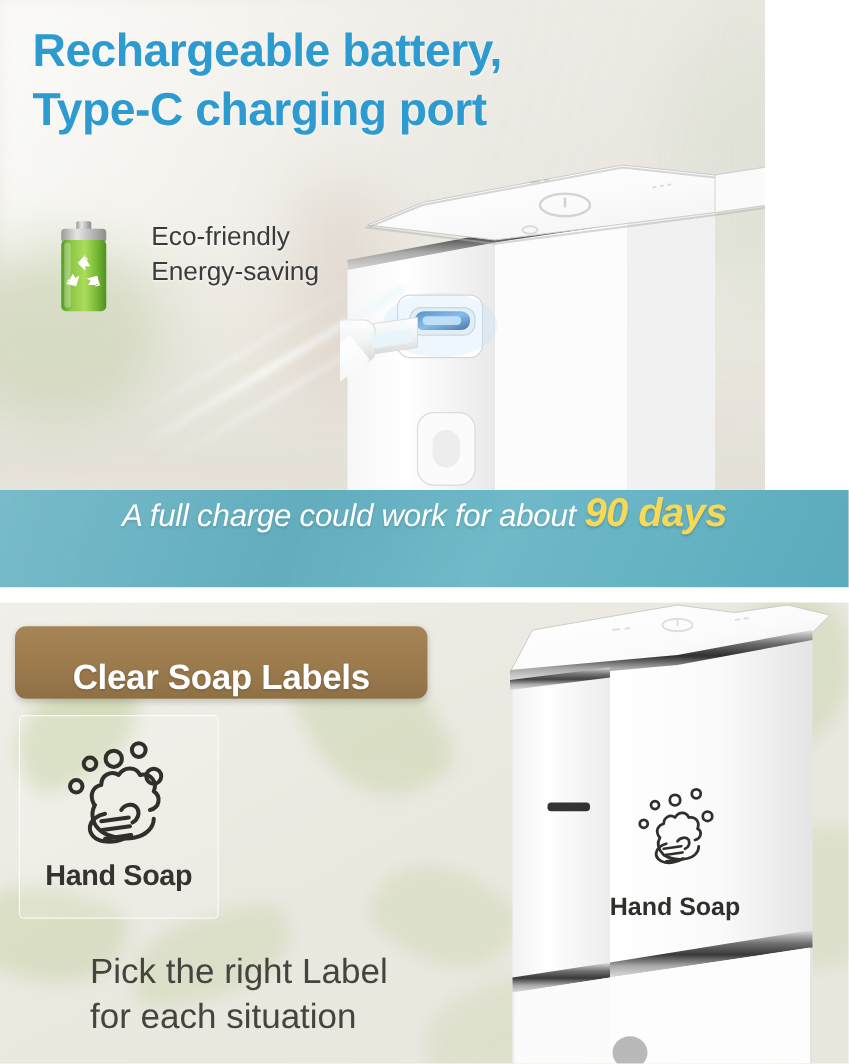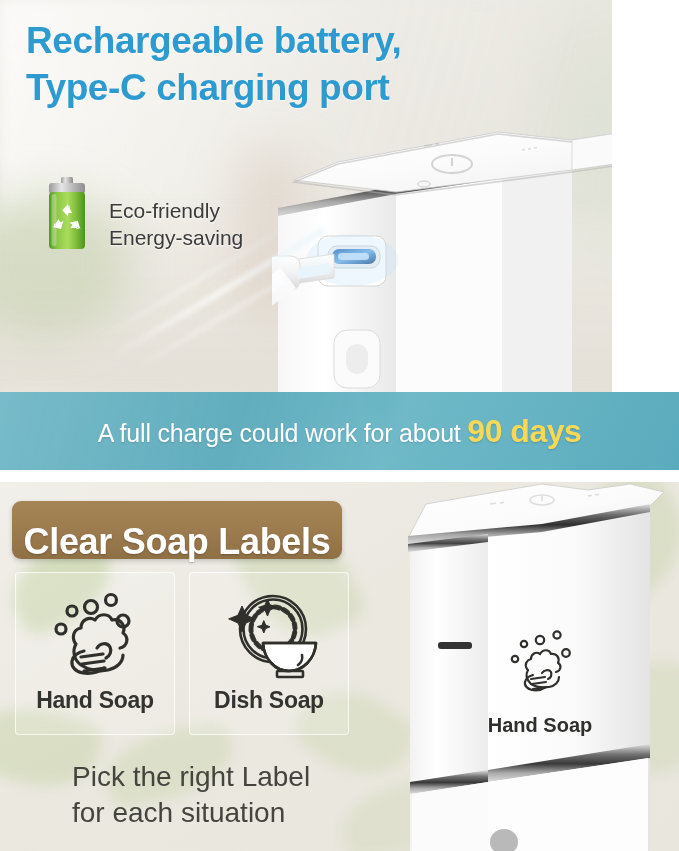--- a/index.html
+++ b/index.html
@@ -62,22 +62,22 @@
     letter-spacing: -0.4px;
     text-shadow: 0 1px 2px rgba(255,255,255,0.85);
     white-space: pre-line;
   }
 
   
   .eco-row {
     position: absolute;
     left: 44px; top: 176px;
     display: flex;
-    align-items: flex-end;
-    gap: 19px;
+    align-items: flex-start;
+    gap: 31px;
   }
   .battery-icon { width: 46px; height: 76px; position: relative; }
   .eco-text {
     color: #3b3b3b;
     font-size: 21px;
     line-height: 1.32;
     white-space: pre-line;
     text-shadow: 0 1px 2px rgba(255,255,255,0.8);
   }
 
@@ -97,22 +97,22 @@
   }
 
   
   .banner {
     position: absolute;
     left: 0; top: 392px;
     width: 679px; height: 78px;
     overflow: hidden;
     background: linear-gradient(115deg, #62b0c1 0%, #57a8ba 35%, #6fb9c8 58%, #64b2c2 80%, #5aabbd 100%);
     display: flex;
-    align-items: center;
     justify-content: center;
+    font-style: italic;
   }
   .banner-sheen {
     position: absolute;
     left: -40px; top: -60px;
     width: 420px; height: 260px;
     background: linear-gradient(120deg, rgba(255,255,255,0.16), rgba(255,255,255,0));
     transform: rotate(-17deg);
     filter: blur(6px);
   }
   .banner-text {
@@ -160,21 +160,21 @@
     width: 330px; height: 58px;
     background: linear-gradient(180deg, #a58455 0%, #9b7a4d 55%, #8f7045 100%);
     border-radius: 9px;
     box-shadow: 0 2px 5px rgba(0,0,0,0.18);
     display: flex;
     align-items: center;
     justify-content: center;
   }
   .soap-header-text {
     color: #ffffff;
-    font-size: 36px;
+    font-size: 28px;
     font-weight: bold;
     letter-spacing: -0.3px;
     text-shadow: 0 1px 2px rgba(0,0,0,0.22);
     margin-top: 24px;
   }
 
   
   .cards {
     position: absolute;
     left: 15px; top: 90px;
@@ -393,38 +393,20 @@
           <path d="M32 58 c-4 -8 0 -14 6 -15 c0 -8 8 -12 14 -8 c4 -7 14 -7 17 0 c9 -2 14 6 11 13 c6 4 5 13 -3 15"></path>
           <path d="M33 59 c-4 7 -2 16 5 21 c7 5 18 7 27 5 c9 -2 15 -8 15 -15"></path>
           <path d="M41 66 c-6 1 -11 5 -12 10 c-1 6 4 11 11 12 c8 1 16 -1 21 -5"></path>
           <path d="M38 72 l22 -3 M39 79 l22 -3 M41 86 l21 -3"></path>
           <path d="M54 63 c3 -5 10 -6 13 -1 c2 4 0 9 -4 11"></path>
         </svg>
       </span>
       <span class="card-label">Hand Soap</span>
     </div>
 
-    <div class="card">
-      <span class="card-icon">
-        <svg viewBox="0 0 104 100" width="104" height="100" fill="none" stroke="#2f2f2b" stroke-width="2.6" stroke-linecap="round" stroke-linejoin="round">
-          <circle cx="56" cy="44" r="33"></circle>
-          <circle cx="56" cy="44" r="29.5"></circle>
-          <circle cx="56" cy="44" r="22"></circle>
-          <path d="M34 44 a22 22 0 0 1 44 0 a22 22 0 0 1 -44 0" stroke-dasharray="5 4" stroke-width="5" opacity="0.95"></path>
-          <path d="M21 30 l4 -9 l4 9 l9 4 l-9 4 l-4 9 l-4 -9 l-9 -4 z" fill="#2f2f2b" stroke-width="1"></path>
-          <path d="M48 20 l2.5 -6 l2.5 6 l6 2.5 l-6 2.5 l-2.5 6 l-2.5 -6 l-6 -2.5 z" fill="#2f2f2b" stroke-width="1"></path>
-          <path d="M45 40 l1.8 -4.4 l1.8 4.4 l4.4 1.8 l-4.4 1.8 l-1.8 4.4 l-1.8 -4.4 l-4.4 -1.8 z" fill="#2f2f2b" stroke-width="1"></path>
-          <path d="M46 58 L99 58 C98 74 86 86 72 86 C58 86 47 74 46 58 Z" fill="#ffffff"></path>
-          <path d="M46 58 L99 58 C98 74 86 86 72 86 C58 86 47 74 46 58 Z"></path>
-          <path d="M85 70 c1 4 -1 8 -4 10"></path>
-          <rect x="60" y="86" width="26" height="6" rx="1"></rect>
-        </svg>
-      </span>
-      <span class="card-label">Dish Soap</span>
-    </div>
   </div>
 
   <div class="caption">Pick the right Label
 for each situation</div>
 
   <div class="product-lower">
     <svg viewBox="0 0 287 369" width="287" height="369">
       <defs>
         <linearGradient id="ltop" x1="0" y1="0" x2="1" y2="1">
           <stop offset="0%" stop-color="#ffffff"></stop>

